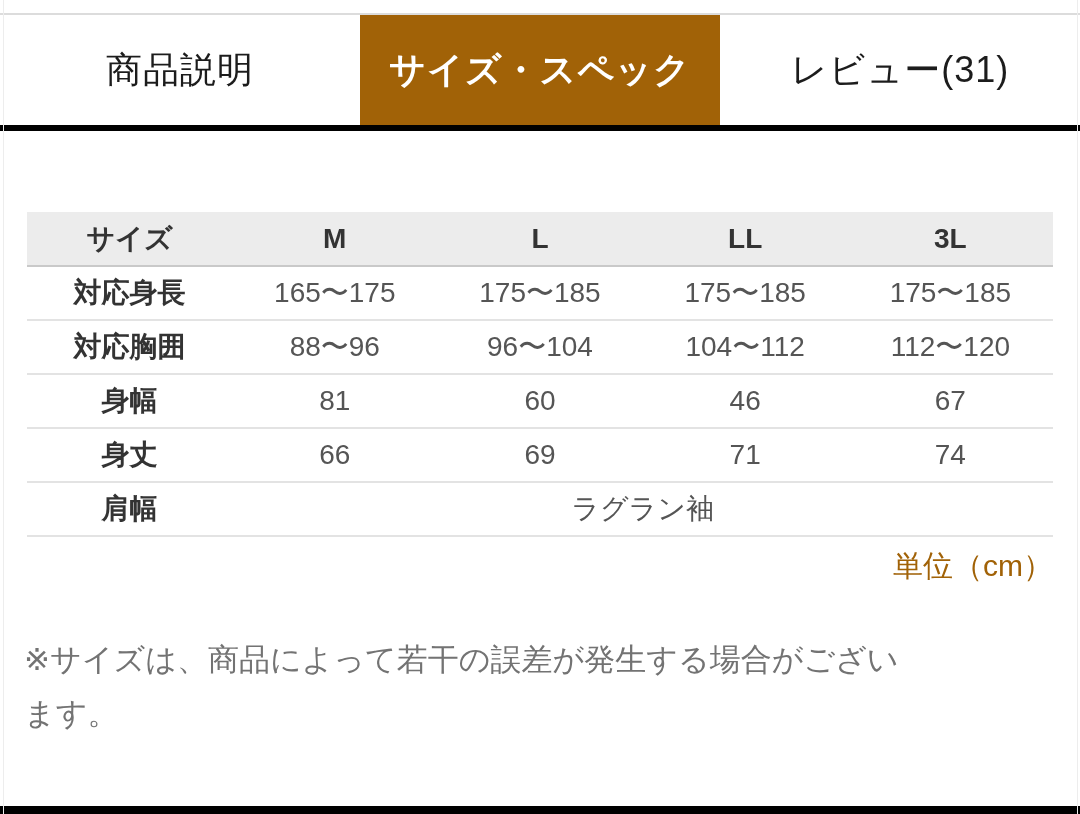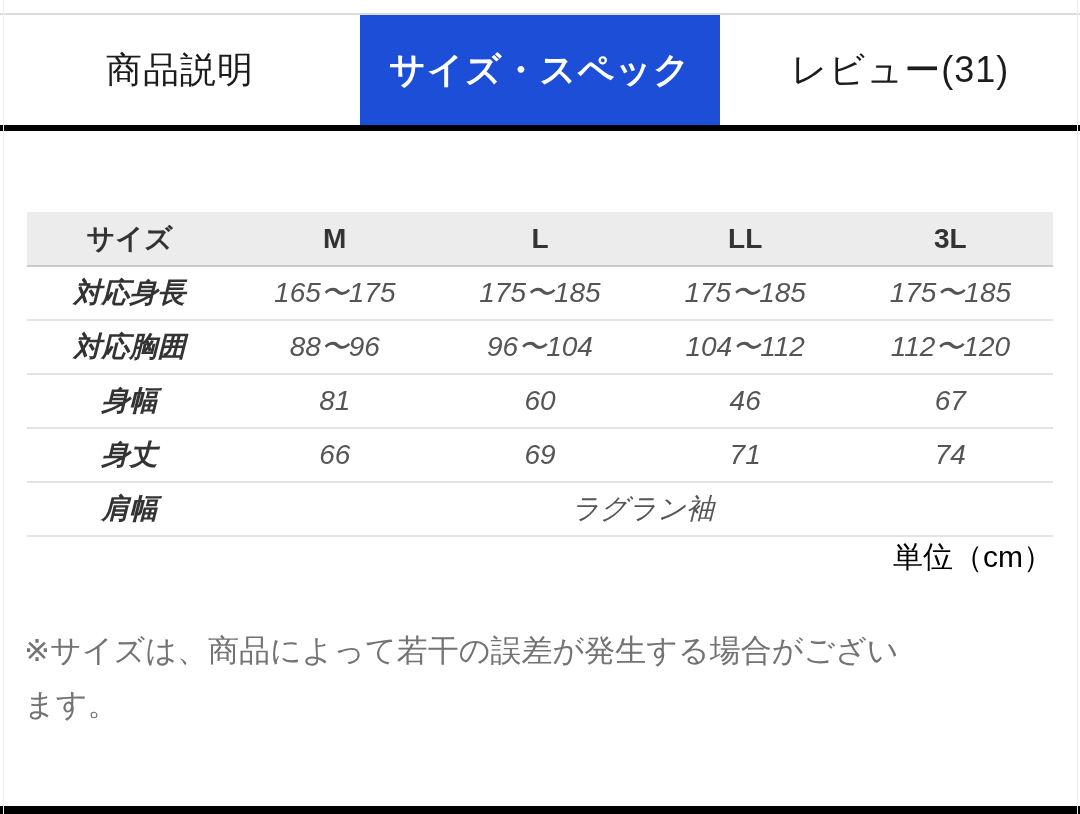--- a/index.html
+++ b/index.html
@@ -16,21 +16,21 @@
 
   .top-space { height:13px; background:#fff; }
 
   .tabbar { display:flex; border-top:2px solid #dcdcdc; height:112px; }
   .tab {
     flex:1;
     display:flex; align-items:center; justify-content:center;
     font-size:36px; color:#1c1c1c; background:#ffffff;
     cursor:pointer; letter-spacing:1px;
   }
-  .tab.active { background:#1d4ed8; color:#ffffff; font-weight:bold; }
+  .tab.active { background:#a16207; color:#ffffff; font-weight:bold; }
 
   .black-rule { height:6px; background:#000000; }
 
   .content { padding:0 27px; }
 
   table.size-table {
     width:100%;
     border-collapse:collapse;
     table-layout:fixed;
     margin-top:81px;
@@ -40,28 +40,29 @@
     font-size:28px;
     height:54px;
     vertical-align:middle;
     margin-top:8px;
   }
   .size-table thead tr { background:#ececec; height:53px; }
   .size-table thead th {
     color:#333333; font-weight:bold;
     border-bottom:2px solid #c9c9c9;
   }
-  .size-table tbody tr { border-bottom:2px solid #e3e3e3;font-style:italic; }
+  .size-table tbody tr { border-bottom:2px solid #e3e3e3; }
   .size-table tbody th { color:#333333; font-weight:bold; }
   .size-table tbody td { color:#555555; font-weight:normal; }
 
   .unit-label {
     text-align:right;
     font-size:30px;
-    color:#000000;
+    color:#a16207;
+    margin-top:9px;
   }
 
   .note {
     margin-top:46px;
     margin-left:-3px;
     font-size:31px;
     color:#737373;
     line-height:54px;
   }
 

